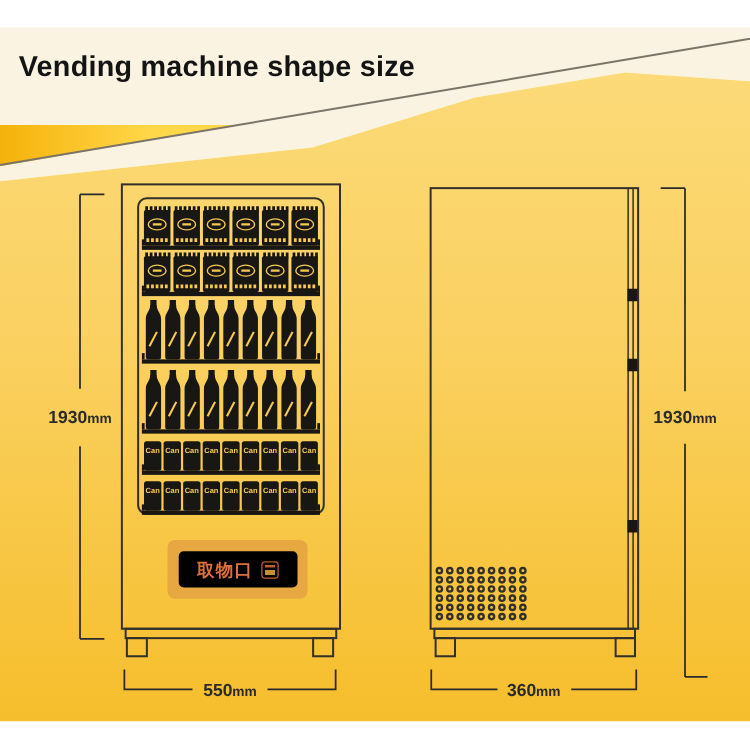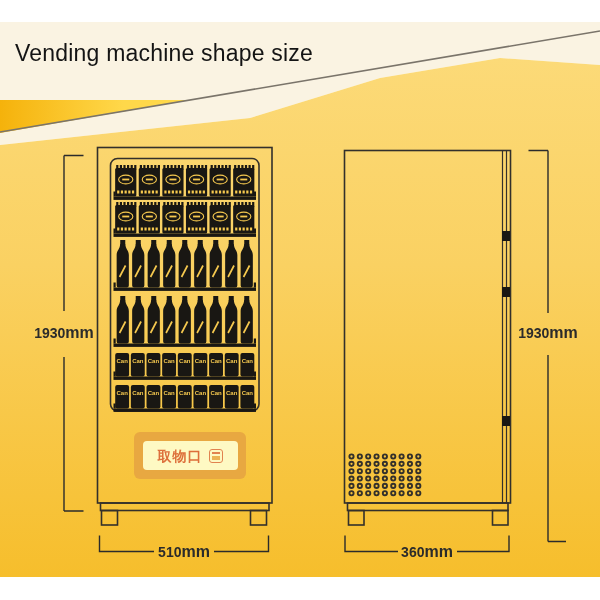--- a/index.html
+++ b/index.html
@@ -4,37 +4,37 @@
 <style>
   html,body{margin:0;padding:0;}
   body{
     width:600px;height:600px;position:relative;overflow:hidden;
     background:#ffffff;
     font-family:"Liberation Sans", sans-serif;
   }
   .layer{position:absolute;left:0;top:0;width:600px;height:600px;}
   .title{
     position:absolute;left:15px;top:40px;
-    font-size:23px;font-weight:400;letter-spacing:.2px;
+    font-size:23px;font-weight:700;letter-spacing:.2px;
     color:var(--title-color,#141414);
     white-space:nowrap;
   }
   .dim-label{
     position:absolute;width:66px;text-align:center;white-space:nowrap;
     font-weight:bold;font-size:14px;line-height:16px;
     color:var(--dim-line,#2b2b2b);
   }
-  .dim-label .unit{font-size:16px;}
+  .dim-label .unit{font-size:11px;}
   .pickup{
     position:absolute;left:134px;top:432px;width:112px;height:47px;
     background:var(--pickup-orange,#E8A841);border-radius:6px;
     display:flex;align-items:center;justify-content:center;
   }
   .pickup-inner{
-    width:95px;height:29px;background:#fef9c3;border-radius:4px;
+    width:95px;height:29px;background:#000000;border-radius:4px;
     display:flex;align-items:center;justify-content:center;gap:6px;
   }
   .pickup-text{
     color:var(--pickup-text-orange,#DD6F3B);
     font-size:14px;font-weight:bold;letter-spacing:1px;line-height:1;
   }
   .pickup-icon{
     width:14px;height:14px;border:1.6px solid var(--pickup-text-orange,#DD6F3B);
     border-radius:3px;box-sizing:border-box;position:relative;opacity:.85;
   }
@@ -514,17 +514,17 @@
   </div>
 </div>
 
 <div class="dim-label" style="left:31px;top:325px;">
   <span>1930</span><span class="unit">mm</span>
 </div>
 <div class="dim-label" style="left:515px;top:325px;">
   <span>1930</span><span class="unit">mm</span>
 </div>
 <div class="dim-label" style="left:151px;top:544px;">
-  <span>510</span><span class="unit">mm</span>
+  <span>550</span><span class="unit">mm</span>
 </div>
 <div class="dim-label" style="left:394px;top:544px;">
   <span>360</span><span class="unit">mm</span>
 </div>
 
 </body></html>

